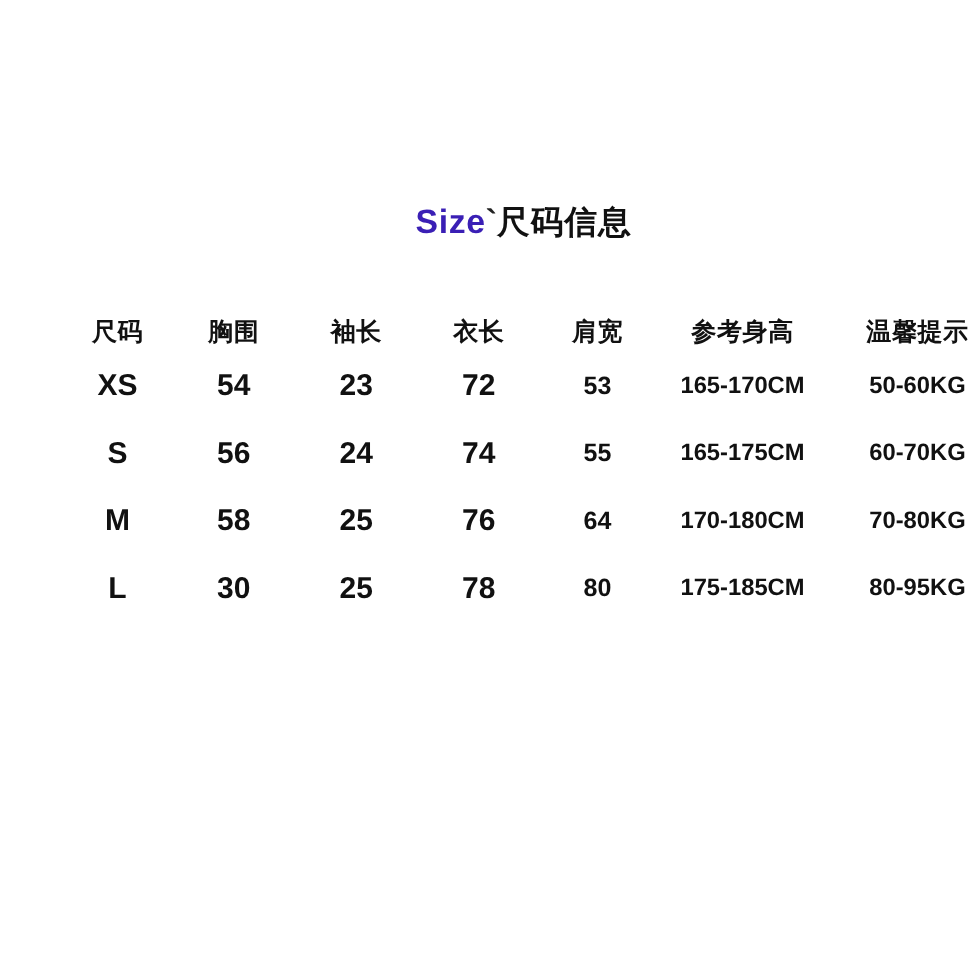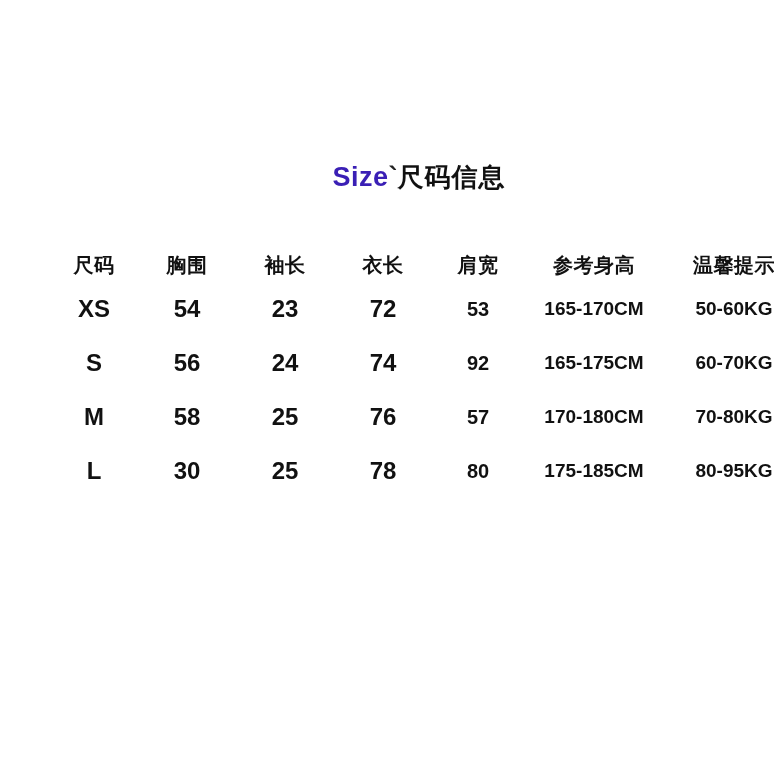--- a/index.html
+++ b/index.html
@@ -146,30 +146,30 @@
         <td>72</td>
         <td class="small-num">53</td>
         <td class="height-cell">165-170CM</td>
         <td class="weight-cell">50-60KG</td>
       </tr>
       <tr>
         <td>S</td>
         <td>56</td>
         <td>24</td>
         <td>74</td>
-        <td class="small-num">92</td>
+        <td class="small-num">55</td>
         <td class="height-cell">165-175CM</td>
         <td class="weight-cell">60-70KG</td>
       </tr>
       <tr>
         <td>M</td>
         <td>58</td>
         <td>25</td>
         <td>76</td>
-        <td class="small-num">57</td>
+        <td class="small-num">64</td>
         <td class="height-cell">170-180CM</td>
         <td class="weight-cell">70-80KG</td>
       </tr>
       <tr>
         <td>L</td>
         <td>30</td>
         <td>25</td>
         <td>78</td>
         <td class="small-num">80</td>
         <td class="height-cell">175-185CM</td>

